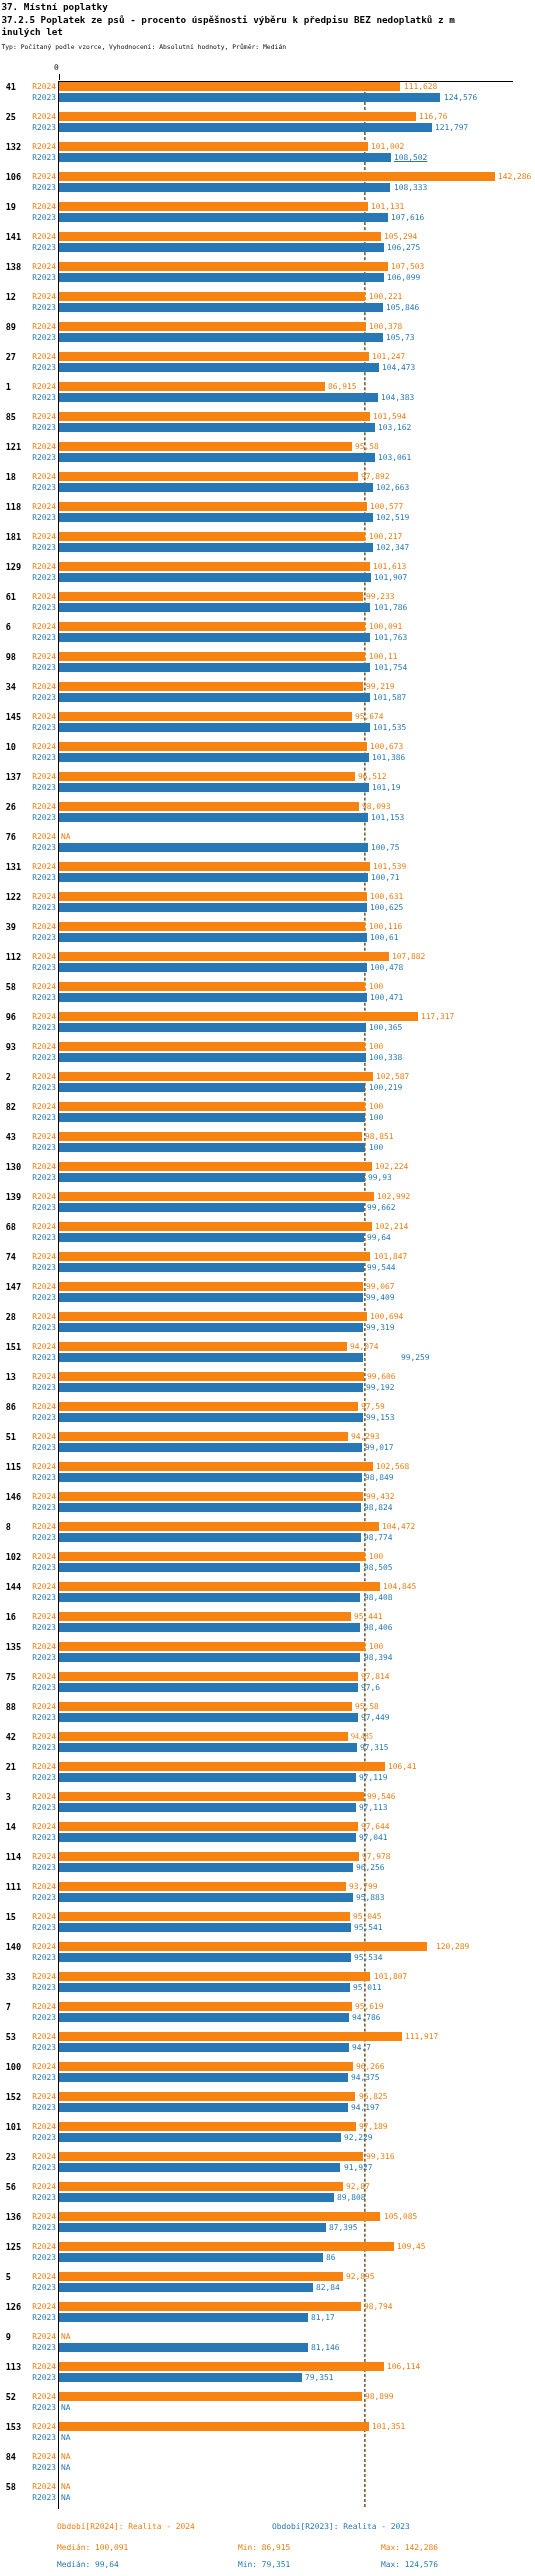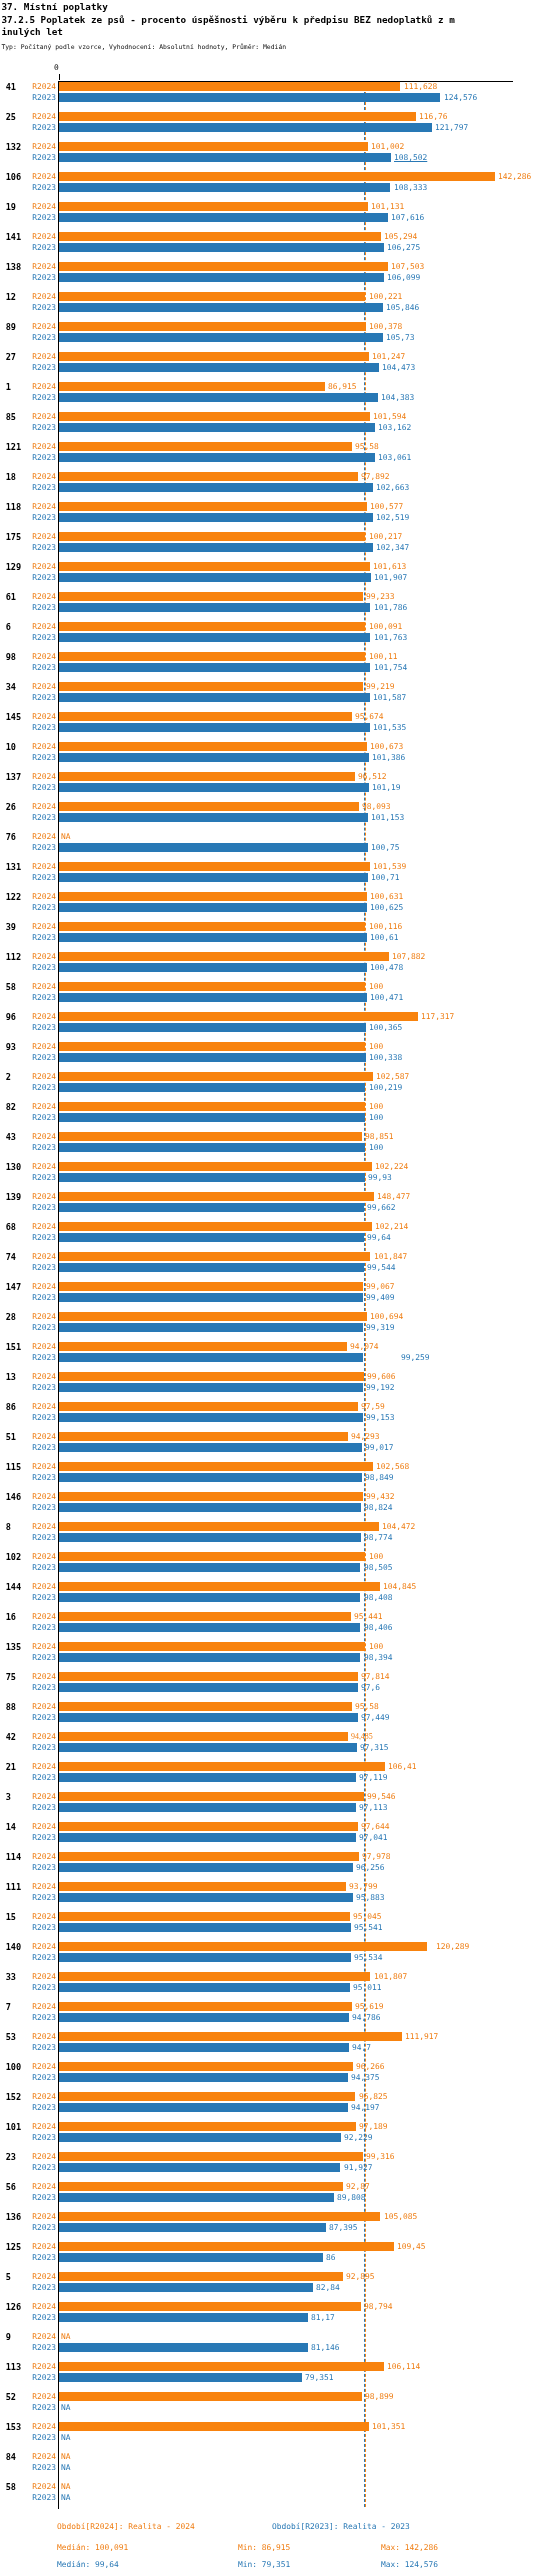--- a/index.html
+++ b/index.html
@@ -143,21 +143,21 @@
       <div class="yr c-b" style="top: 483px; position: absolute;">R2023</div>
       <div class="bar" style="top: 483px; width: 314px; background: rgb(40, 120, 181); position: absolute;"></div>
       <div class="val c-b" style="top: 483px; left: 376px; position: absolute;">102,663</div>
       <div class="row-cat" style="top: 503px; position: absolute;">118</div>
       <div class="yr c-o" style="top: 502px; position: absolute;">R2024</div>
       <div class="bar" style="top: 502px; width: 308px; background: rgb(248, 131, 14); position: absolute;"></div>
       <div class="val c-o" style="top: 502px; left: 370px; position: absolute;">100,577</div>
       <div class="yr c-b" style="top: 513px; position: absolute;">R2023</div>
       <div class="bar" style="top: 513px; width: 314px; background: rgb(40, 120, 181); position: absolute;"></div>
       <div class="val c-b" style="top: 513px; left: 376px; position: absolute;">102,519</div>
-      <div class="row-cat" style="top: 533px; position: absolute;">175</div>
+      <div class="row-cat" style="top: 533px; position: absolute;">181</div>
       <div class="yr c-o" style="top: 532px; position: absolute;">R2024</div>
       <div class="bar" style="top: 532px; width: 306px; background: rgb(248, 131, 14); position: absolute;"></div>
       <div class="val c-o" style="top: 532px; left: 369px; position: absolute;">100,217</div>
       <div class="yr c-b" style="top: 543px; position: absolute;">R2023</div>
       <div class="bar" style="top: 543px; width: 314px; background: rgb(40, 120, 181); position: absolute;"></div>
       <div class="val c-b" style="top: 543px; left: 376px; position: absolute;">102,347</div>
       <div class="row-cat" style="top: 563px; position: absolute;">129</div>
       <div class="yr c-o" style="top: 562px; position: absolute;">R2024</div>
       <div class="bar" style="top: 562px; width: 311px; background: rgb(248, 131, 14); position: absolute;"></div>
       <div class="val c-o" style="top: 562px; left: 373px; position: absolute;">101,613</div>
@@ -299,21 +299,21 @@
       <div class="row-cat" style="top: 1163px; position: absolute;">130</div>
       <div class="yr c-o" style="top: 1162px; position: absolute;">R2024</div>
       <div class="bar" style="top: 1162px; width: 313px; background: rgb(248, 131, 14); position: absolute;"></div>
       <div class="val c-o" style="top: 1162px; left: 375px; position: absolute;">102,224</div>
       <div class="yr c-b" style="top: 1173px; position: absolute;">R2023</div>
       <div class="bar" style="top: 1173px; width: 306px; background: rgb(40, 120, 181); position: absolute;"></div>
       <div class="val c-b" style="top: 1173px; left: 368px; position: absolute;">99,93</div>
       <div class="row-cat" style="top: 1193px; position: absolute;">139</div>
       <div class="yr c-o" style="top: 1192px; position: absolute;">R2024</div>
       <div class="bar" style="top: 1192px; width: 315px; background: rgb(248, 131, 14); position: absolute;"></div>
-      <div class="val c-o" style="top: 1192px; left: 377px; position: absolute;">148,477</div>
+      <div class="val c-o" style="top: 1192px; left: 377px; position: absolute;">102,992</div>
       <div class="yr c-b" style="top: 1203px; position: absolute;">R2023</div>
       <div class="bar" style="top: 1203px; width: 305px; background: rgb(40, 120, 181); position: absolute;"></div>
       <div class="val c-b" style="top: 1203px; left: 367px; position: absolute;">99,662</div>
       <div class="row-cat" style="top: 1223px; position: absolute;">68</div>
       <div class="yr c-o" style="top: 1222px; position: absolute;">R2024</div>
       <div class="bar" style="top: 1222px; width: 313px; background: rgb(248, 131, 14); position: absolute;"></div>
       <div class="val c-o" style="top: 1222px; left: 375px; position: absolute;">102,214</div>
       <div class="yr c-b" style="top: 1233px; position: absolute;">R2023</div>
       <div class="bar" style="top: 1233px; width: 305px; background: rgb(40, 120, 181); position: absolute;"></div>
       <div class="val c-b" style="top: 1233px; left: 367px; position: absolute;">99,64</div>

